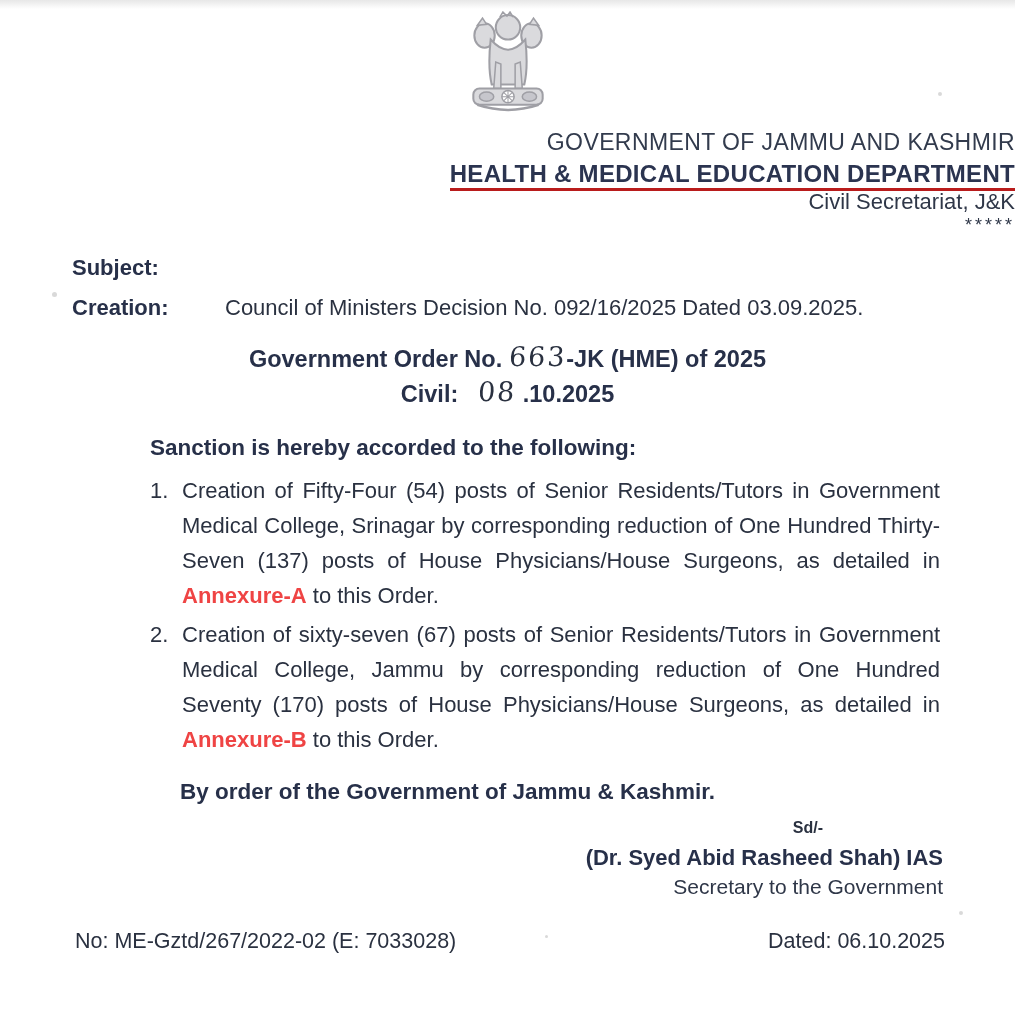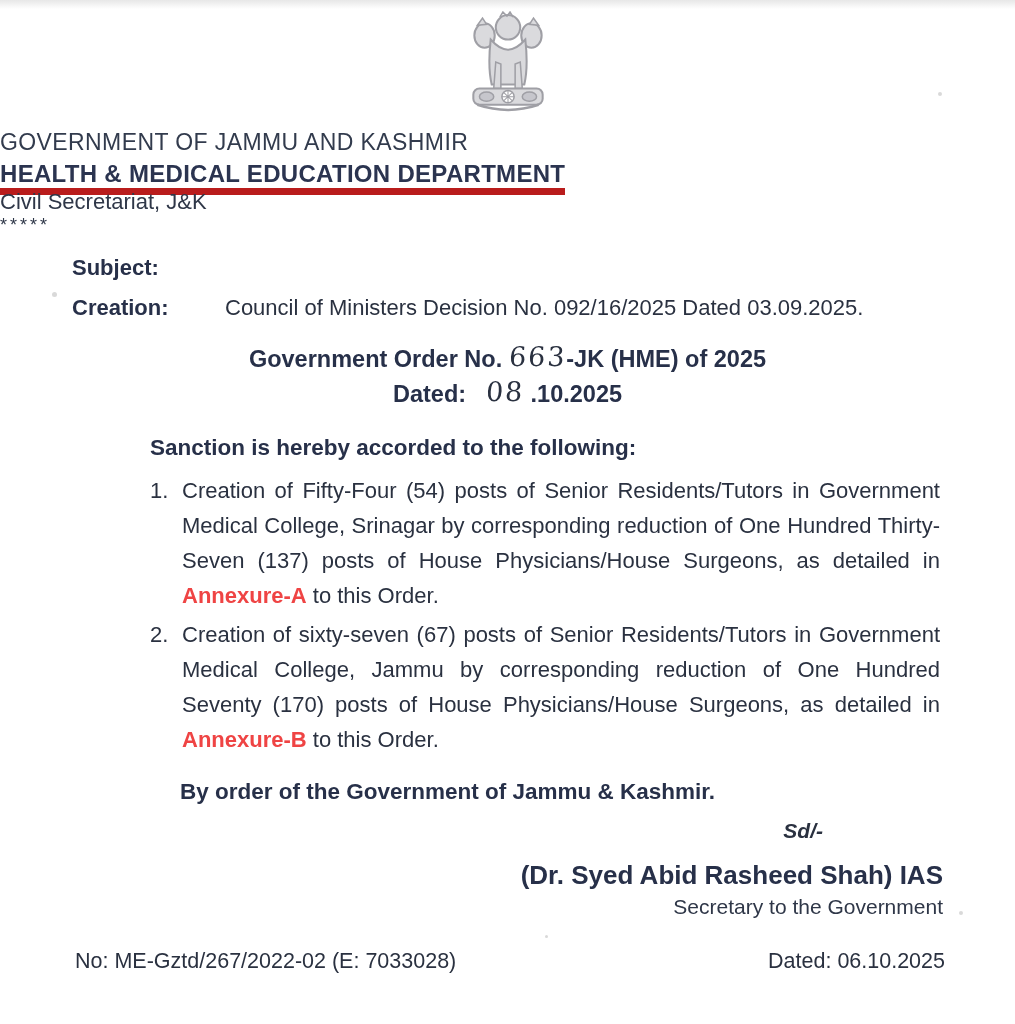--- a/index.html
+++ b/index.html
@@ -8,24 +8,24 @@
     background:#ffffff;
     font-family:"Liberation Sans", sans-serif;
     color:#2a3140;
     overflow:hidden;
     position:relative;
   }
   .top-band { height:9px; background:linear-gradient(#e7e7e7, #ffffff); }
   .emblem-wrap { display:flex; justify-content:center; margin-top:2px; }
   .emblem-wrap svg { filter: blur(0.3px); opacity:0.85; }
 
-  .center { text-align:left; }
+  .center { text-align:right; }
   .govt-line { font-size:23px; letter-spacing:0.4px; color:#323b4d; margin-top:10px; }
   .dept-line { font-size:24px; font-weight:bold; color:#2b3450; margin-top:4px; }
-  .dept-line .u { border-bottom:7px solid #b91c1c; padding-bottom:1px; letter-spacing:0.3px; }
+  .dept-line .u { border-bottom:3px solid #b91c1c; padding-bottom:1px; letter-spacing:0.3px; }
   .secretariat-line { font-size:22px; color:#2f3748; margin-top:1px; }
   .stars-line { font-size:18px; letter-spacing:3px; color:#2f3748; margin-top:0px; }
 
   .label { font-weight:bold; font-size:22px; color:#273049; line-height:35px; }
   .body-text { font-size:22px; line-height:35px; text-align:justify; text-align-last:left; color:#2a3140; }
 
   .subject-row { display:grid; grid-template-columns:124px 1fr; margin:14px 74px 0 72px; }
   .reference-row { display:grid; grid-template-columns:153px 1fr; margin:5px 74px 0 72px; }
   .reference-row .body-text { text-align:left; white-space:nowrap; }
 
@@ -35,22 +35,22 @@
   .sanction-line { margin:24px 70px 0 150px; font-weight:bold; font-size:22.5px; color:#273049; }
 
   .order-list { margin:12px 75px 0 150px; }
   .order-item { display:grid; grid-template-columns:32px 1fr; margin-top:4px; }
   .item-number { font-size:22px; line-height:35px; color:#2a3140; }
   .annexure { font-weight:bold; color:#ef4444; }
 
   .by-order-line { margin:22px 12px 0 180px; font-weight:bold; font-size:22.5px; color:#273049; }
 
   .signature-block { text-align:right; margin:14px 72px 0 0; }
-  .sd-line { font-weight:bold; font-style:italic; font-size:21px; padding-right:120px; color:#2a3140; }
-  .sig-name { font-weight:bold; font-size:26px; margin-top:17px; color:#273049;padding-left:36px; }
+  .sd-line { font-weight:bold; font-size:16px; padding-right:120px; color:#2a3140; }
+  .sig-name { font-weight:bold; font-size:22px; margin-top:8px; color:#273049;padding-left:36px; }
   .sig-designation { font-size:21px; margin-top:4px; color:#2f3748; }
 
   .footer-row { display:flex; justify-content:space-between; margin:30px 70px 0 75px; font-size:21.5px; color:#2a3140; }
 
   
   .speck { position:absolute; background:#b9b9b9; border-radius:50%; opacity:.55; }
 </style>
 </head>
 <body>
 
@@ -103,21 +103,21 @@
   <div class="label">Creation:</div>
   <div class="body-text">Council of Ministers Decision No. 092/16/2025 Dated 03.09.2025.</div>
 </div>
 
 <div class="order-block">
   <div>
     <span>Government Order No.</span>
     <span class="handwritten">663</span><span>-JK (HME) of 2025</span>
   </div>
   <div>
-    <span>Dated:</span>&nbsp;&nbsp;
+    <span>Civil:</span>&nbsp;&nbsp;
     <span class="handwritten">08</span>&nbsp;<span>.10.2025</span>
   </div>
 </div>
 
 <div class="sanction-line">Sanction is hereby accorded to the following:</div>
 
 <div class="order-list">
   <div class="order-item">
     <div class="item-number">1.</div>
     <div class="body-text"><span>Creation of Fifty-Four (54) posts of Senior Residents/Tutors in Government Medical College, Srinagar by corresponding reduction of One Hundred Thirty-Seven (137) posts of House Physicians/House Surgeons, as detailed in </span><span class="annexure">Annexure-A</span><span> to this Order.</span></div>

